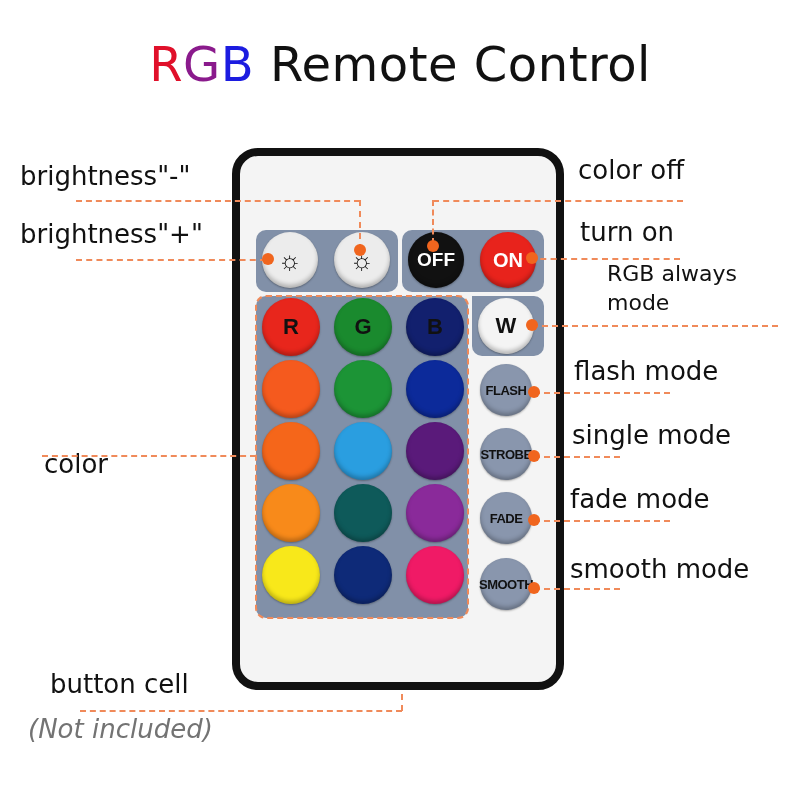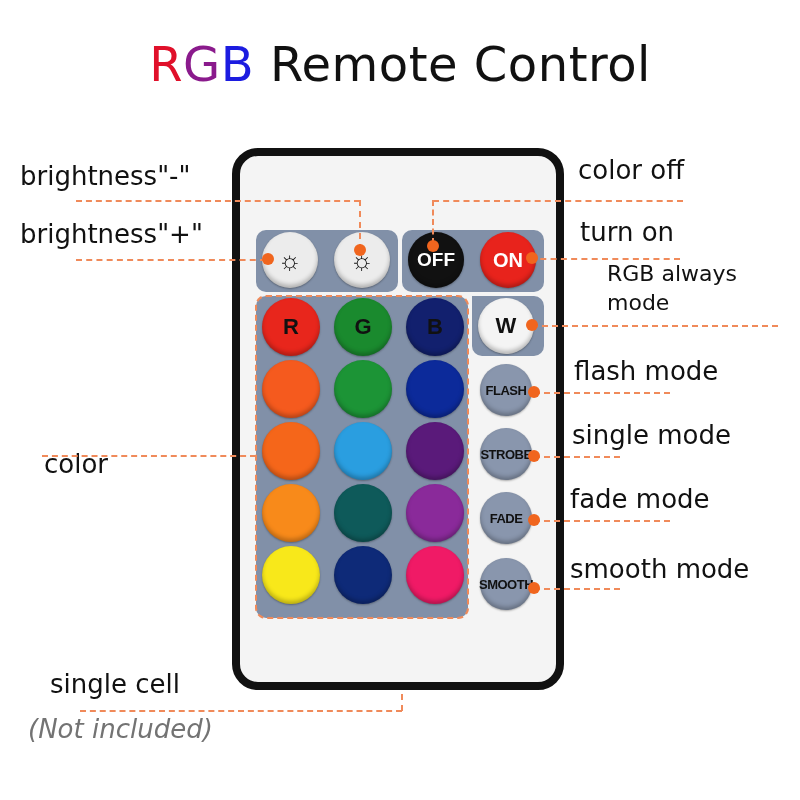--- a/index.html
+++ b/index.html
@@ -73,21 +73,21 @@
 <div class="vdash" style="left:359px;top:200px;height:50px;"></div>
 <div class="dot" style="left:354px;top:244px;"></div>
 
 <div class="lbl" style="left:20px;top:220px;">brightness"+"</div>
 <div class="dash" style="left:76px;top:259px;width:190px;"></div>
 <div class="dot" style="left:262px;top:253px;"></div>
 
 <div class="lbl" style="left:44px;top:420px;"><br><span>color</span></div>
 <div class="dash" style="left:42px;top:455px;width:214px;"></div>
 
-<div class="lbl" style="left:50px;top:670px;">single cell</div>
+<div class="lbl" style="left:50px;top:670px;">button cell</div>
 <div class="dash" style="left:80px;top:710px;width:322px;"></div>
 <div class="vdash" style="left:401px;top:694px;height:17px;"></div>
 <div class="lbl red" style="left:28px;top:715px;">(Not included)</div>
 
 <div class="lbl" style="left:578px;top:156px;">color off</div>
 <div class="dash" style="left:433px;top:200px;width:250px;"></div>
 <div class="vdash" style="left:432px;top:200px;height:44px;"></div>
 <div class="dot" style="left:427px;top:240px;"></div>
 
 <div class="lbl" style="left:580px;top:218px;">turn on</div>

